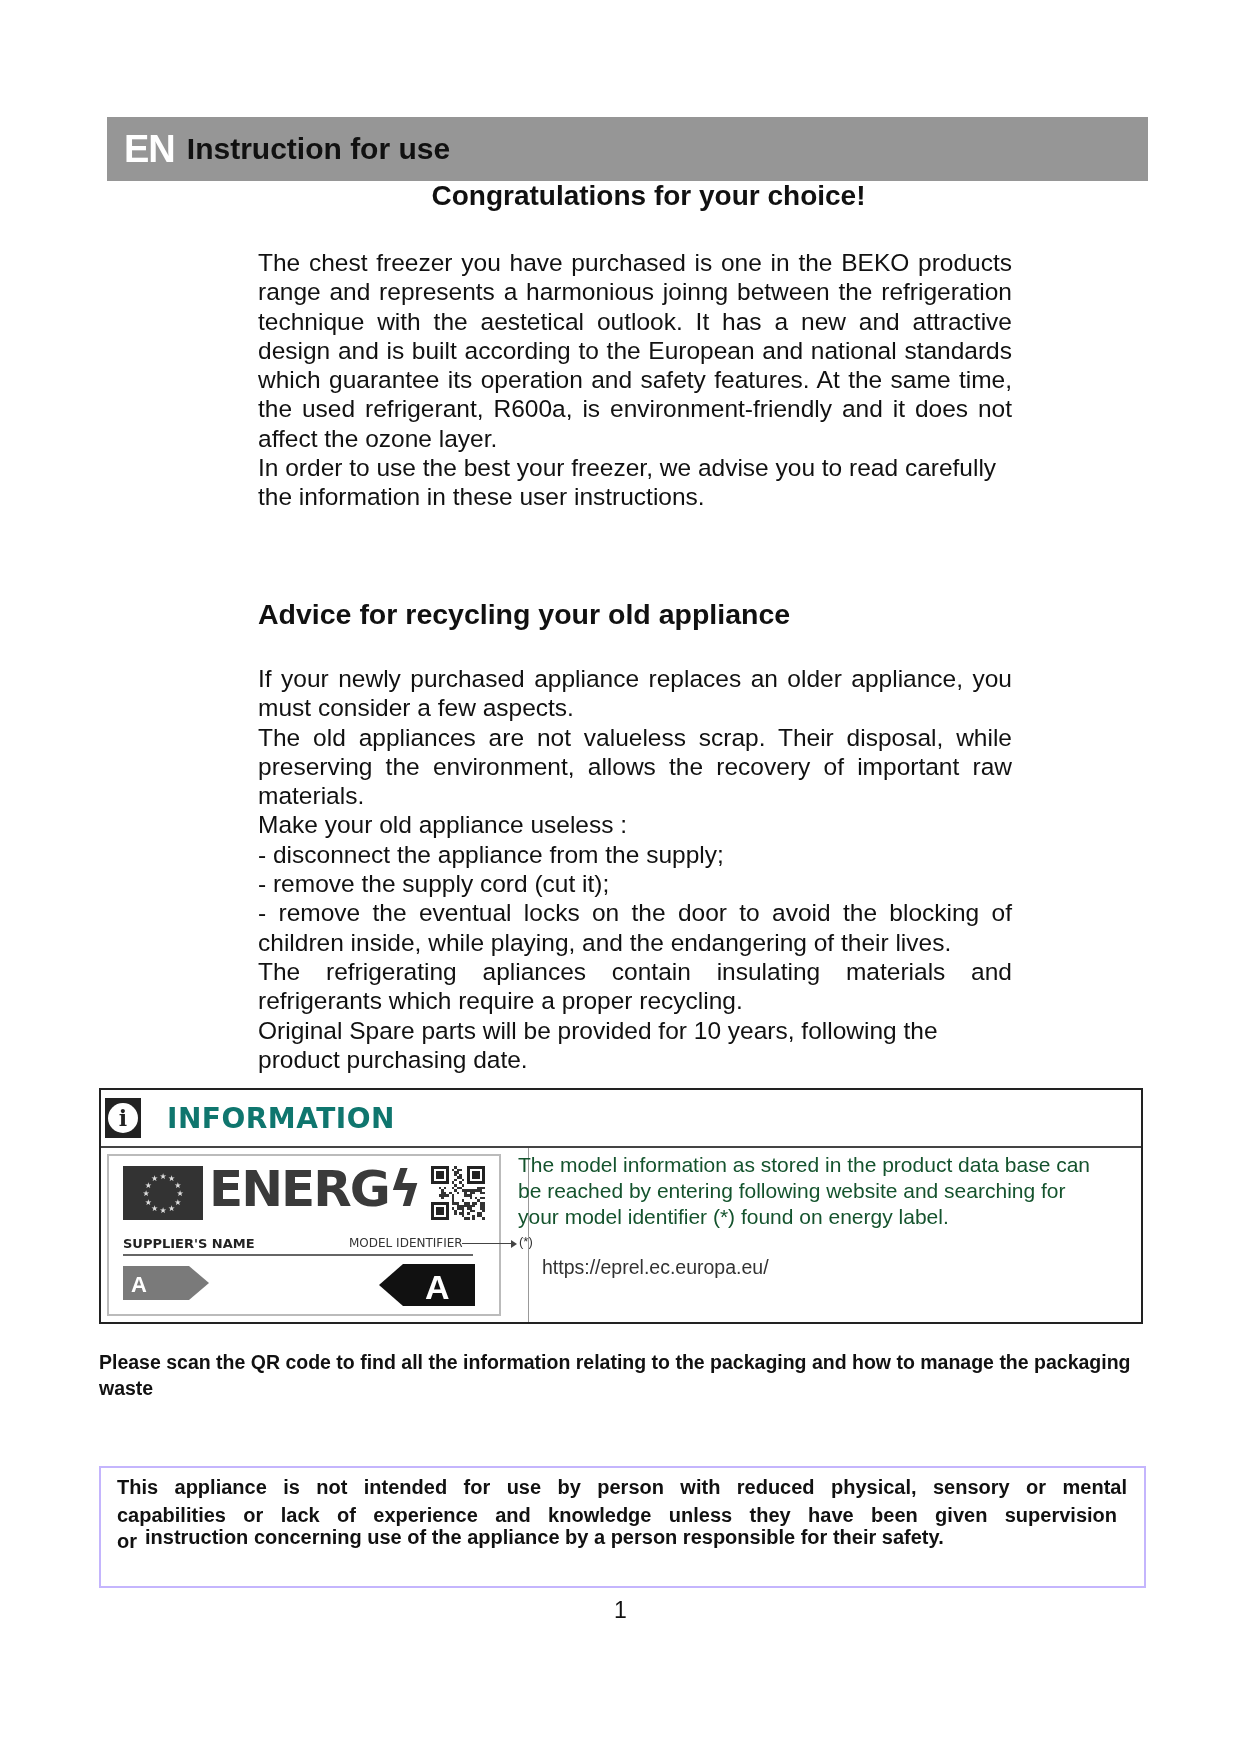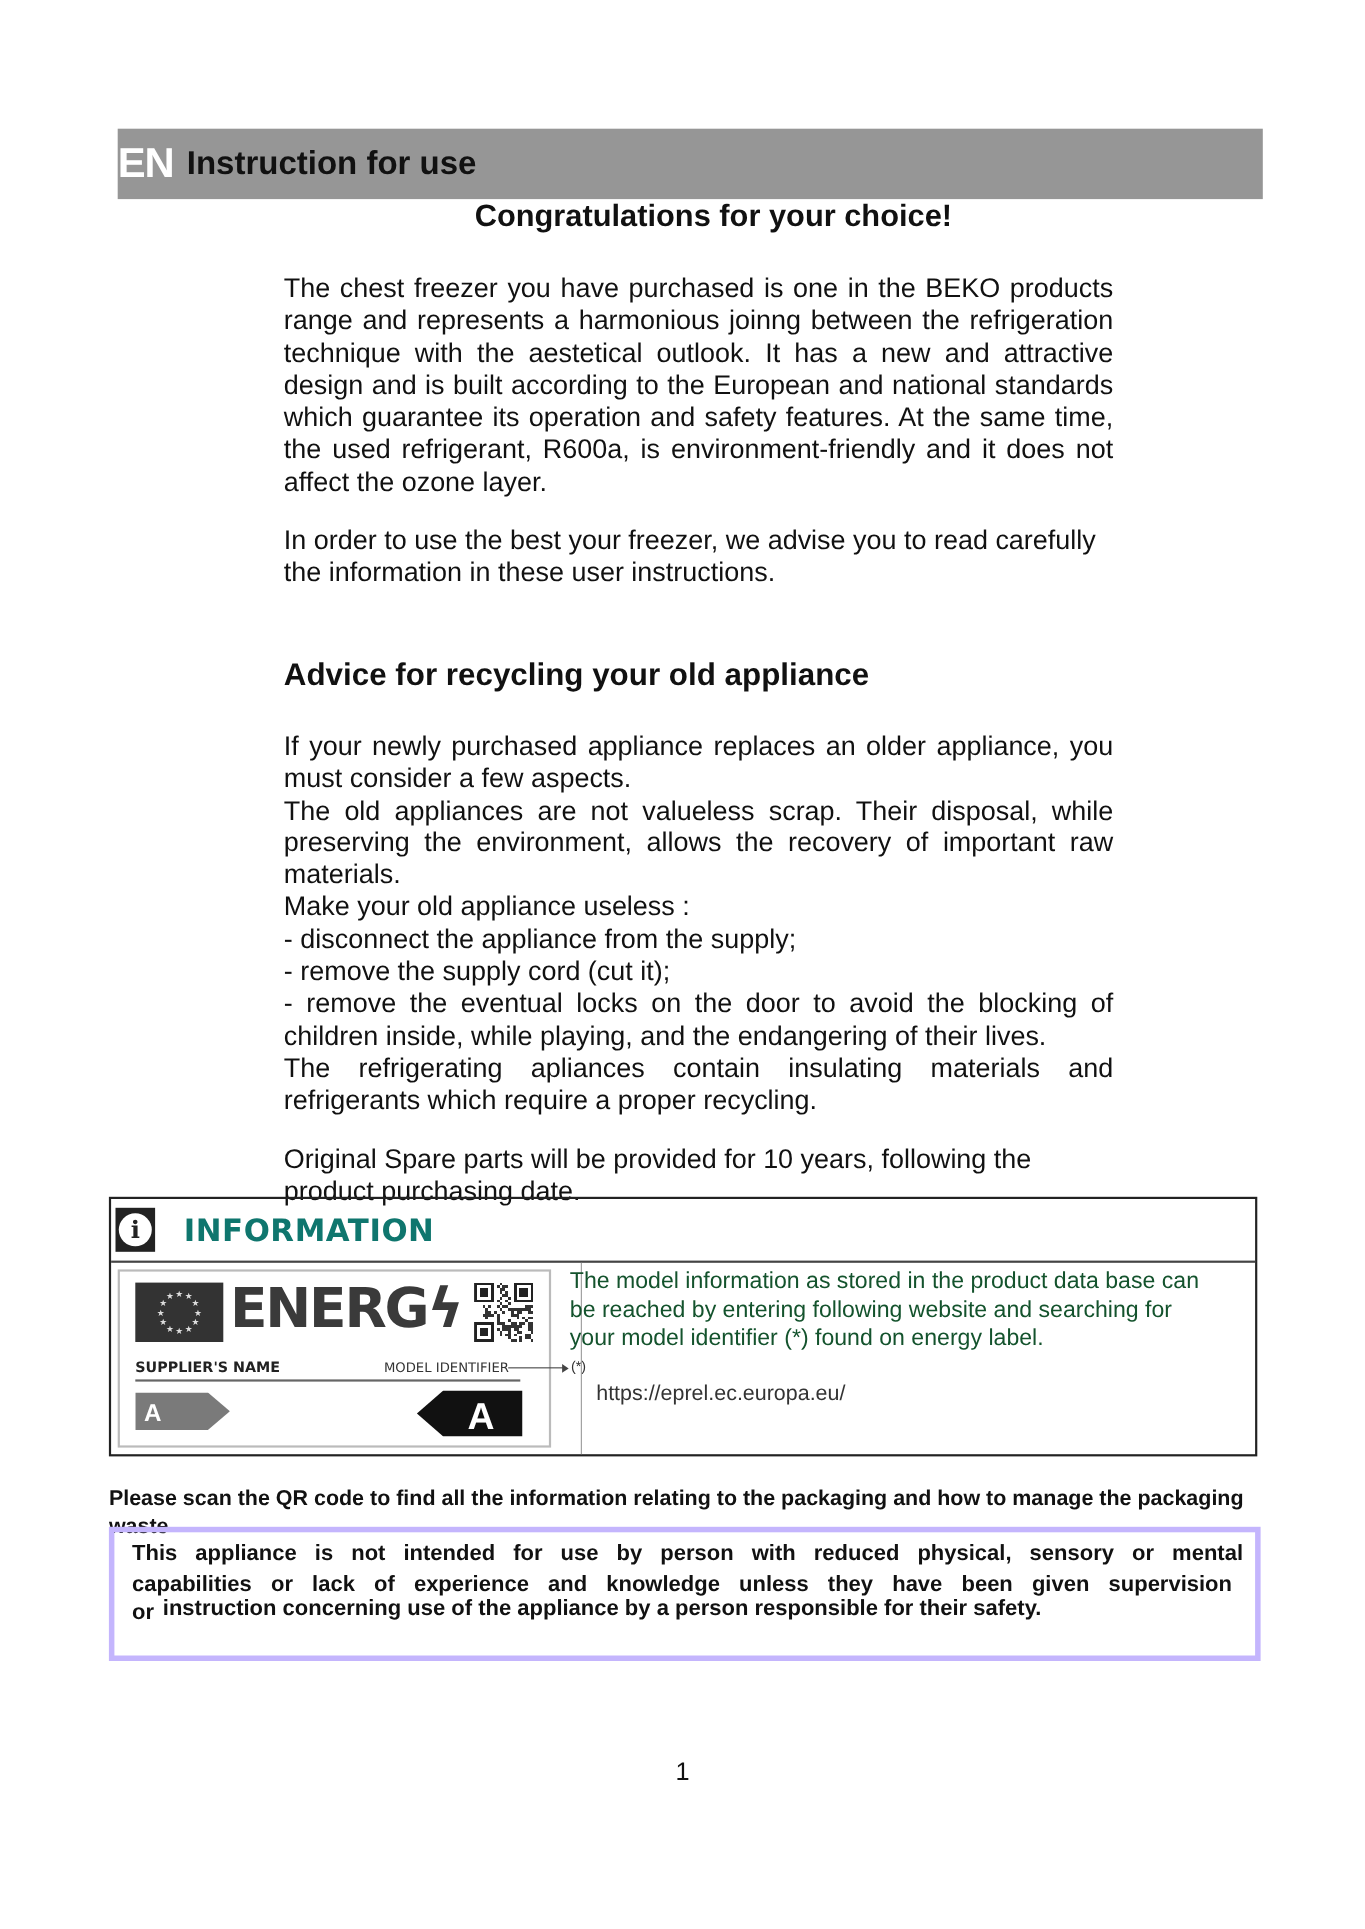--- a/index.html
+++ b/index.html
@@ -4,32 +4,32 @@
 <style>
   html, body { margin: 0; padding: 0; background: #ffffff; }
   body {
     width: 1241px; height: 1754px; position: relative; overflow: hidden;
     font-family: "Liberation Sans", sans-serif; color: #111;
   }
   .header-bar {
     position: absolute; left: 107px; top: 117px; width: 1041px; height: 64px;
     background: #969696; display: flex; align-items: center;
   }
-  .header-bar .lang { color: #fff; font-weight: bold; font-size: 38px; letter-spacing: -1px; }
+  .header-bar .lang { color: #fff; font-weight: bold; font-size: 38px; margin-left: 17px; letter-spacing: -1px; }
   .header-bar .title { color: #111; font-weight: bold; font-size: 30px; margin-left: 12px; }
   .congrats {
     position: absolute; left: 0; width: 1241px; top: 180px; text-align: center;
     font-weight: bold; font-size: 28px; padding-left: 28px;
   }
   .body-text {
     position: absolute; left: 258px; width: 754px;
     font-size: 24.5px; line-height: 29.3px; text-align: justify;
   }
   .body-text p { margin: 0; }
-  .body-text p.last { text-align: left; margin-top: 24px; }
+  .body-text p.last { text-align: left; }
   .intro { top: 248px; }
   .section-title {
     position: absolute; left: 258px; top: 598px; font-weight: bold; font-size: 28.5px;
   }
   .recycle { top: 664px; }
 
   .info-box {
     position: absolute; left: 99px; top: 1088px; width: 1044px; height: 236px;
     border: 2px solid #222; box-sizing: border-box;
   }
@@ -99,22 +99,22 @@
     font-size: 21px; line-height: 26px; color: #14532d;
   }
   .info-url {
     position: absolute; left: 441px; top: 108px; font-size: 19.5px; color: #333;
   }
   .scan-note {
     position: absolute; left: 99px; top: 1349px; width: 1050px;
     font-weight: bold; font-size: 19.5px; line-height: 26px;
   }
   .warn-box {
-    position: absolute; left: 99px; top: 1388px; width: 1047px; height: 122px;
-    border: 5px solid #c4b5fd; box-sizing: border-box;
+    position: absolute; left: 99px; top: 1466px; width: 1047px; height: 122px;
+    border: 2px solid #c4b5fd; box-sizing: border-box;
     font-weight: bold; font-size: 20px;
   }
   .warn-box .l { position: absolute; white-space: nowrap; }
   .warn-box .just { text-align: justify; text-align-last: justify; }
   .page-num {
     position: absolute; left: 0; width: 1241px; top: 1597px; text-align: center; font-size: 23px;
   }
 </style>
 </head>
 <body>

